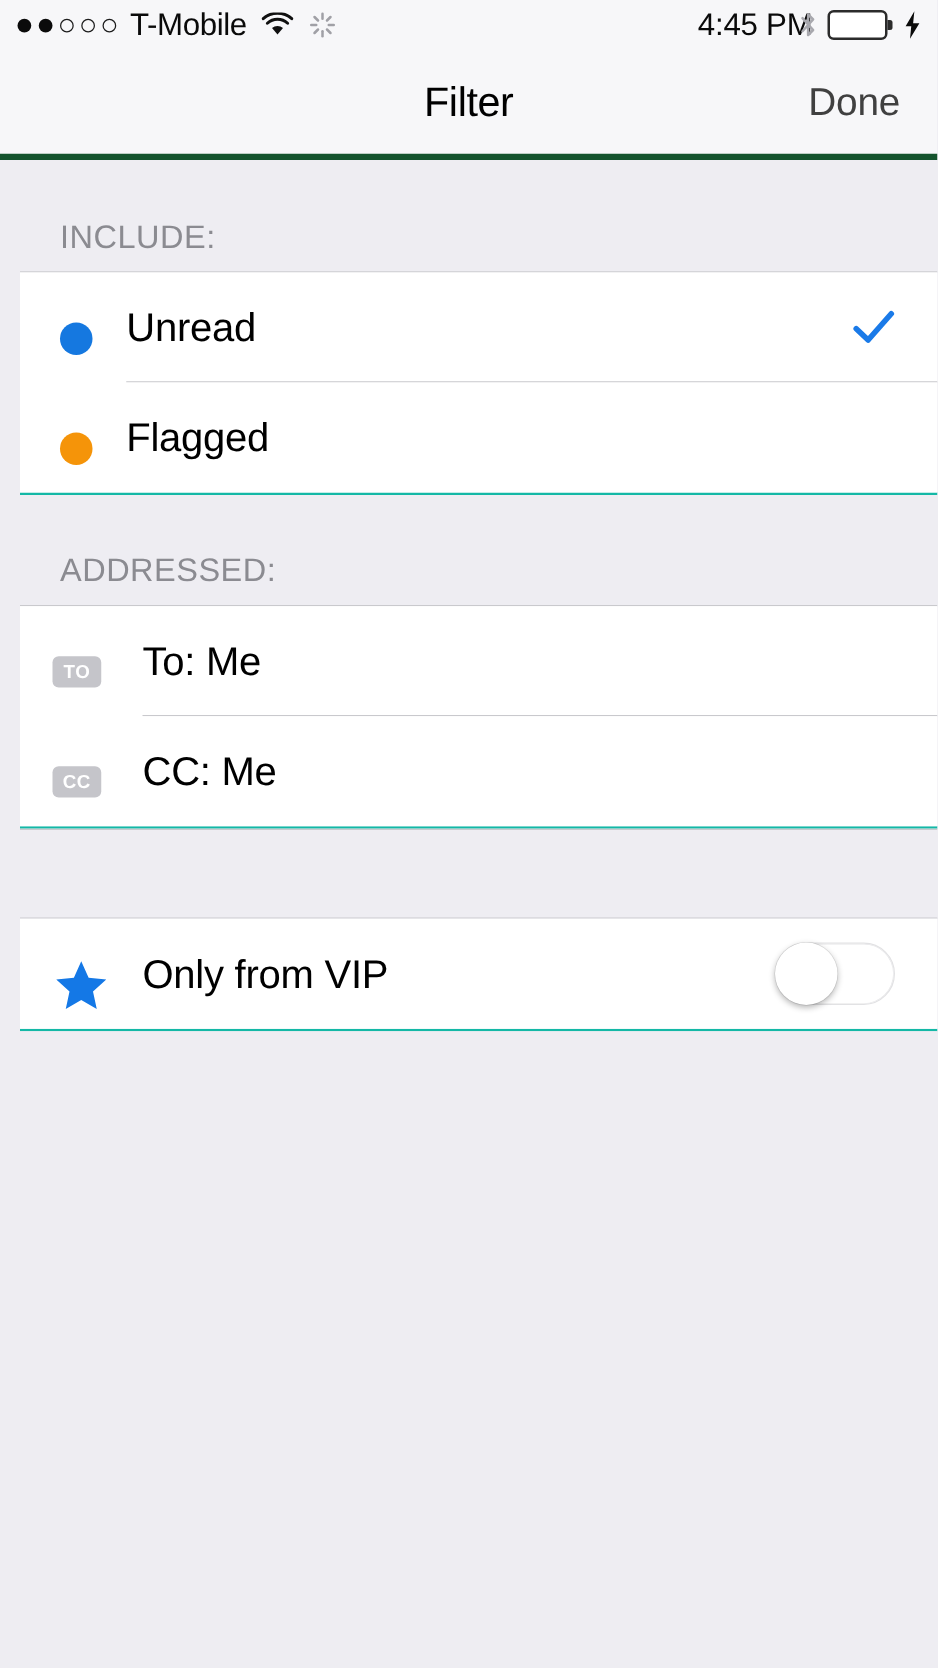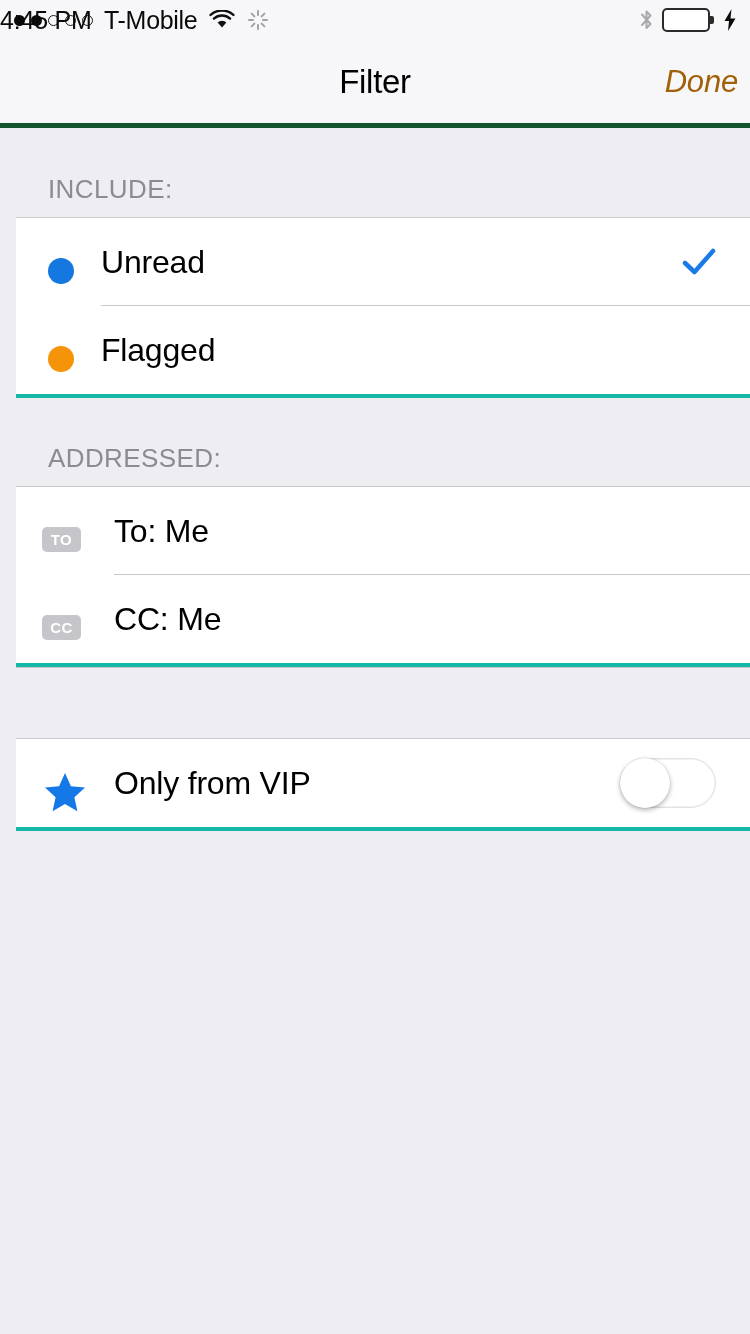--- a/index.html
+++ b/index.html
@@ -23,21 +23,21 @@
   .dot { width:11px; height:11px; border-radius:50%; }
   .dot.full { background:#0b0b0b; }
   .dot.empty { background:transparent; border:1.6px solid #1c1c1c; }
   .carrier { font-size:25px; color:#0a0a0a; letter-spacing:-0.3px; margin-left:2px; }
   .wifi { width:26px; height:20px; position:relative; margin-left:3px; }
   .wifi svg { display:block; }
   .spinner { width:22px; height:22px; position:relative; margin-left:3px; }
 
   .sb-center {
     position:absolute; left:0; top:0; width:650px; height:40px;
-    display:flex; align-items:center; justify-content:flex-start;
+    display:flex; align-items:center; justify-content:flex-end;
   }
   .clock { font-size:25px; color:#0a0a0a; letter-spacing:-0.2px; }
 
   .sb-right { position:absolute; right:12px; top:0; height:40px; display:flex; align-items:center; gap:8px; }
   .bt { width:15px; height:24px; }
   .battery { position:relative; width:52px; height:24px; }
   .batt-body {
     position:absolute; left:0; top:0; width:48px; height:24px;
     border:2px solid #2b2b2b; border-radius:5px; background:#fff;
     padding:2px;
@@ -51,39 +51,39 @@
 
   
   .navbar {
     position:absolute; top:40px; left:0; width:750px; height:88px;
     background:#f7f7f9;
     border-bottom:5px solid #14532d;
     display:flex; align-items:center; justify-content:center;
   }
   .nav-title { font-size:33px; color:#000; letter-spacing:-0.3px; }
   .nav-done {
-    position:absolute; right:12px; top:50%; transform:translateY(-50%);
-    font-size:31px; color:#a16207; letter-spacing:-0.2px;
-    background:none; border:none; font-family:inherit; cursor:pointer;font-style:italic;
+    position:absolute; right:30px; top:50%; transform:translateY(-50%);
+    font-size:31px; color:#404040; letter-spacing:-0.2px;
+    background:none; border:none; font-family:inherit; cursor:pointer;
   }
 
   
   .table { position:absolute; top:129px; left:0; width:750px;padding-left:16px; }
 
   .section-header {
     height:88px; display:flex; align-items:flex-end;
     padding:0 0 12px 32px; background:#eeedf2;
   }
   .section-header .txt {
     font-size:26px; color:#8b8b91; letter-spacing:0.4px;
   }
   .spacer-gap { height:72px; background:#eeedf2;
     border-top:1px solid #c9c9cd; border-bottom:1px solid #c9c9cd; }
 
-  .group { background:#fff; border-top:1px solid #c9c9cd; border-bottom:4px solid #14b8a6; }
+  .group { background:#fff; border-top:1px solid #c9c9cd; border-bottom:2px solid #14b8a6; }
 
   .row {
     position:relative; height:88px; display:flex; align-items:center;
     background:#fff;
   }
   .row.sep-85::after {
     content:""; position:absolute; left:85px; right:0; bottom:0;
     height:1px; background:#c9c9cd;
   }
   .row.sep-98::after {

